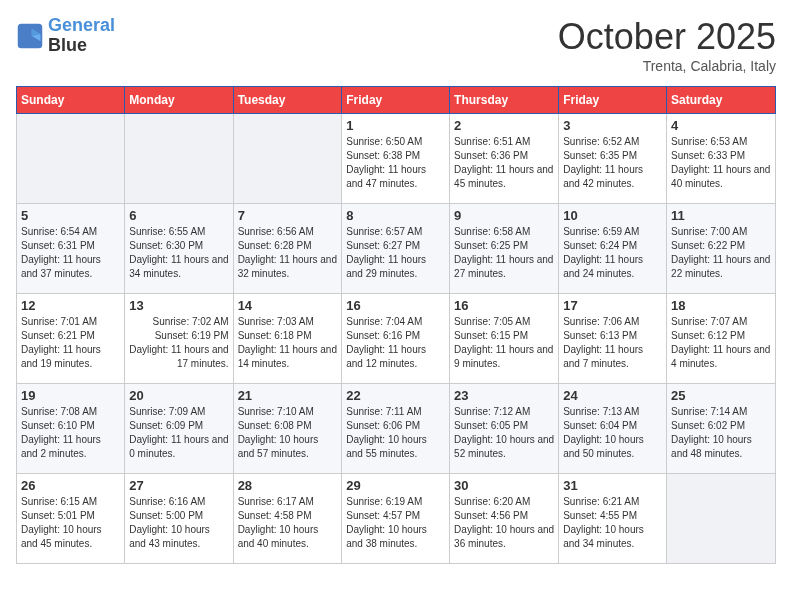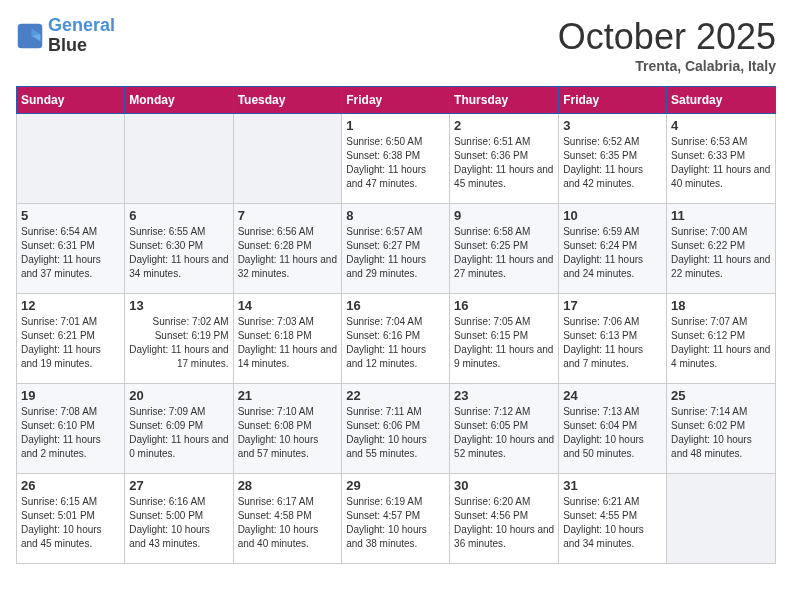--- a/index.html
+++ b/index.html
@@ -39,30 +39,29 @@
       text-align: right;
     }
     .month-title {
       font-size: 36px;
       font-weight: normal;
       color: #333;
     }
     .subtitle {
       font-size: 14px;
       color: #555;
-      font-weight: bold;
     }
     .calendar {
       width: 100%;
       border-collapse: collapse;
       border: 1px solid #ccc;
       font-size: 11px;
     }
     .calendar thead th {
-      background: #be185d;
+      background: #ef4444;
       color: #fff;
       padding: 6px 4px;
       font-size: 12px;
       font-weight: bold;
       border: 1px solid #2a5aaf;
       text-align: left;
     }
     .calendar tbody td {
       border: 1px solid #ccc;
       vertical-align: top;

